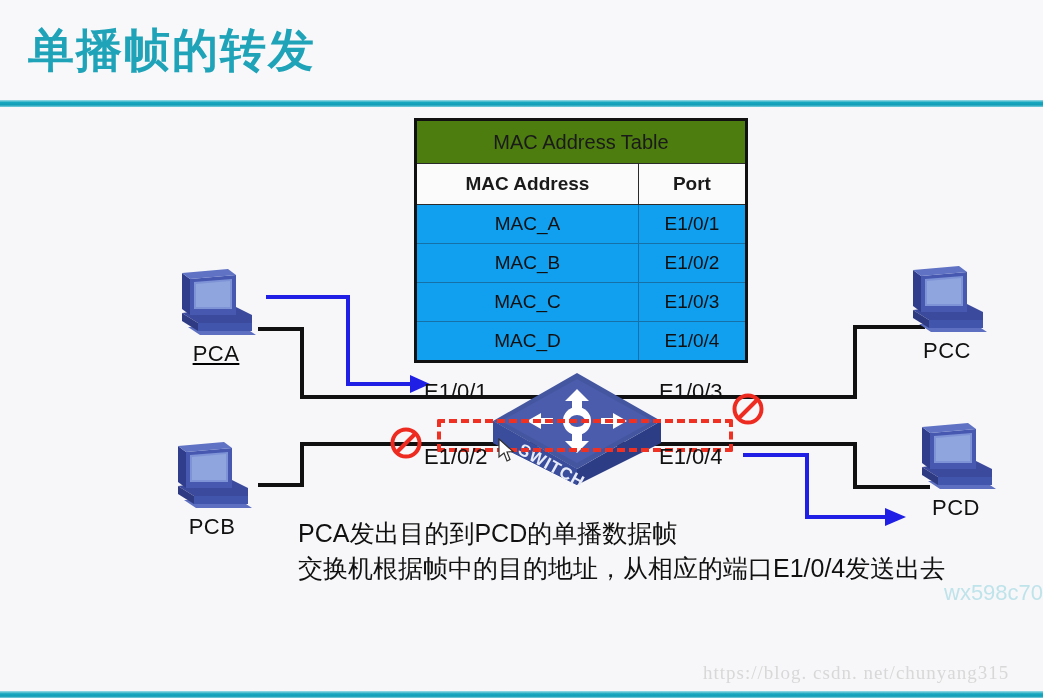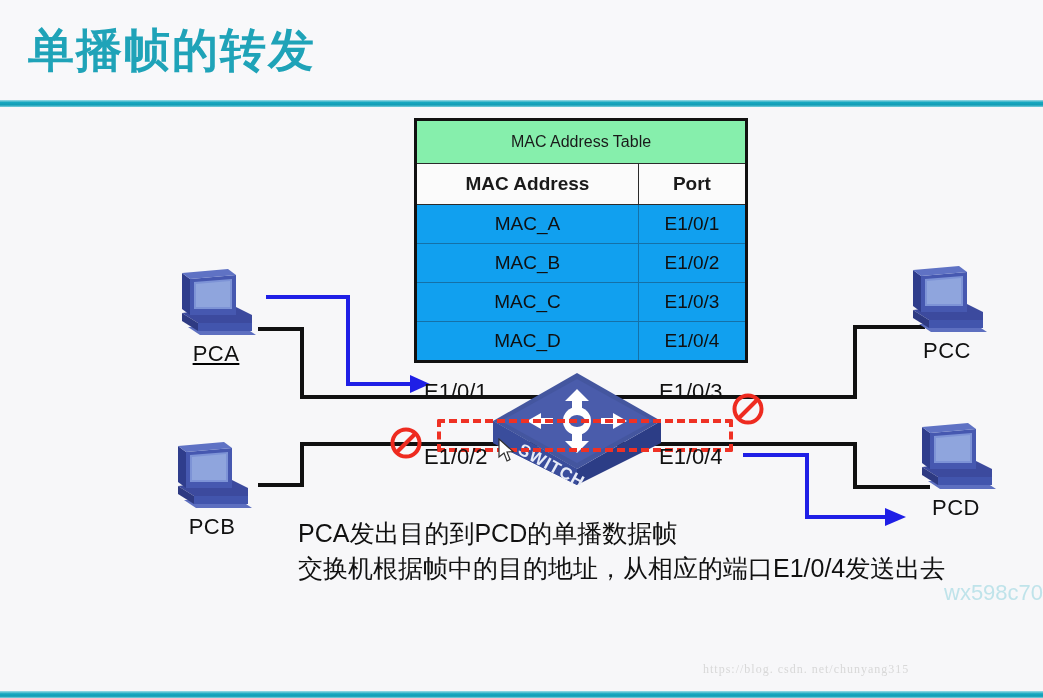--- a/index.html
+++ b/index.html
@@ -82,22 +82,22 @@
   #mac-table td {
     border: 1px solid #2b2b2b;
     text-align: center;
     font-size: 19px;
     color: #1a1a1a;
     height: 38px;
     padding: 0 4px;
     font-family: "Liberation Sans", "DejaVu Sans", sans-serif;
   }
   #mac-table .tbl-title {
-    font-size: 16px;
-    background: #86efac;
+    font-size: 20px;
+    background: #4d7c0f;
     height: 42px;
   }
   #mac-table .col-head {
     background: #fbfbfb;
     font-size: 19px;
     height: 40px;
     font-weight: bold;
   }
   #mac-table .data-cell {
     background: #11a0ef;
@@ -208,21 +208,21 @@
     top: 580px;
     font-size: 22px;
     color: #bfe3ea;
     white-space: nowrap;
     z-index: 11;
   }
   #watermark-url {
     position: absolute;
     left: 703px;
     top: 662px;
-    font-size: 12px;
+    font-size: 19px;
     color: #d8d8d8;
     font-family: "Liberation Serif", "DejaVu Serif", serif;
     letter-spacing: 1px;
     white-space: nowrap;
     z-index: 11;
   }
 </style>
 </head>
 <body>
 

